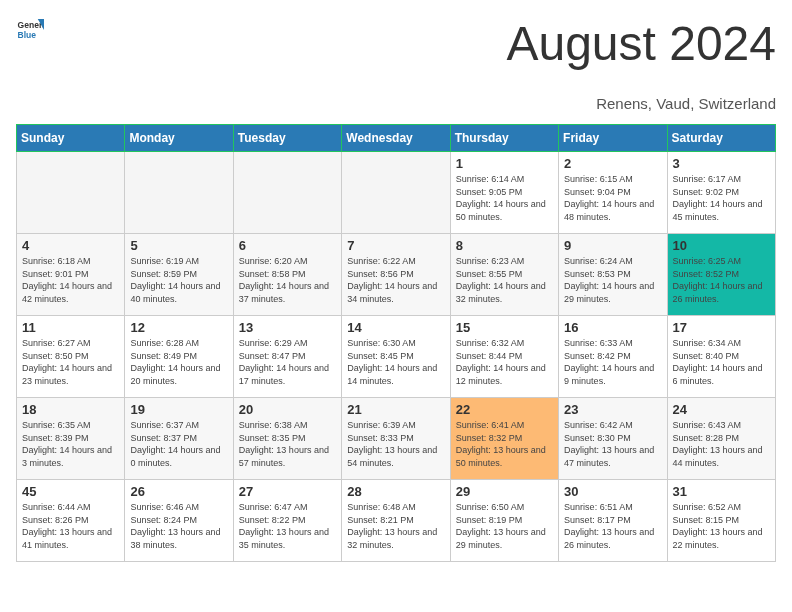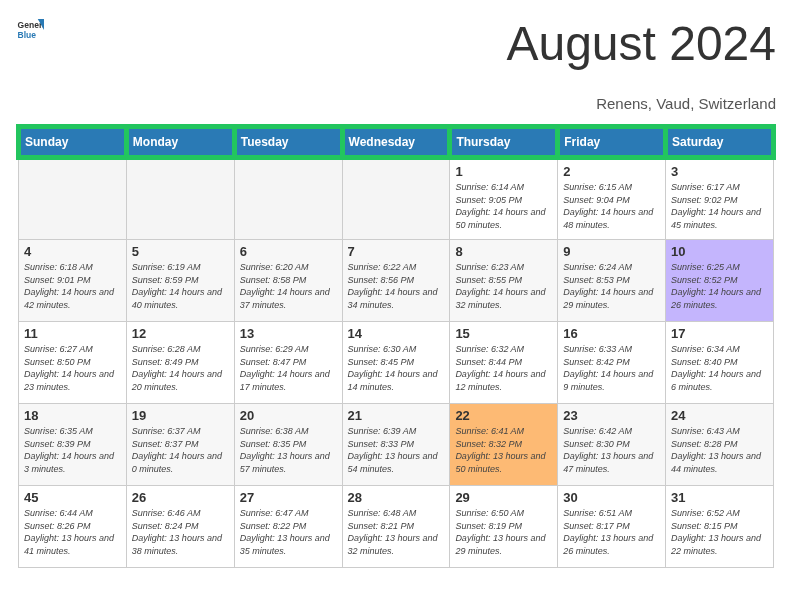--- a/index.html
+++ b/index.html
@@ -43,21 +43,21 @@
       border-collapse: collapse;
       table-layout: fixed;
     }
     th {
       background-color: #2a7ab5;
       color: #fff;
       font-size: 12px;
       font-weight: bold;
       padding: 6px 4px;
       text-align: left;
-      border: 5px solid #22c55e;
+      border: 1px solid #22c55e;
     }
     td {
       border: 1px solid #ccc;
       vertical-align: top;
       padding: 4px 5px;
       font-size: 9.5px;
       color: #333;
       background: #fff;
       height: 82px;
     }
@@ -68,21 +68,20 @@
       font-size: 13px;
       font-weight: bold;
       color: #333;
       display: block;
       margin-bottom: 2px;
     }
     .day-info {
       font-size: 9px;
       color: #444;
       line-height: 1.4;
-      font-style: italic;
     }
     
     tr:nth-child(even) td:not(.empty) {
       background: #f7f7f7;
     }
   </style>
 </head>
 <body>
 
 <div class="header">
@@ -148,21 +147,21 @@
           <div class="day-info">Sunrise: 6:22 AM<br>Sunset: 8:56 PM<br>Daylight: 14 hours and 34 minutes.</div>
         </td>
         <td style="background: rgb(247, 247, 247);">
           <span class="day-number">8</span>
           <div class="day-info">Sunrise: 6:23 AM<br>Sunset: 8:55 PM<br>Daylight: 14 hours and 32 minutes.</div>
         </td>
         <td style="background: rgb(247, 247, 247);">
           <span class="day-number">9</span>
           <div class="day-info">Sunrise: 6:24 AM<br>Sunset: 8:53 PM<br>Daylight: 14 hours and 29 minutes.</div>
         </td>
-        <td style="background: #c4b5fd;">
+        <td style="background: #14b8a6;">
           <span class="day-number">10</span>
           <div class="day-info">Sunrise: 6:25 AM<br>Sunset: 8:52 PM<br>Daylight: 14 hours and 26 minutes.</div>
         </td>
       </tr>
       <tr>
         <td>
           <span class="day-number">11</span>
           <div class="day-info">Sunrise: 6:27 AM<br>Sunset: 8:50 PM<br>Daylight: 14 hours and 23 minutes.</div>
         </td>
         <td>

